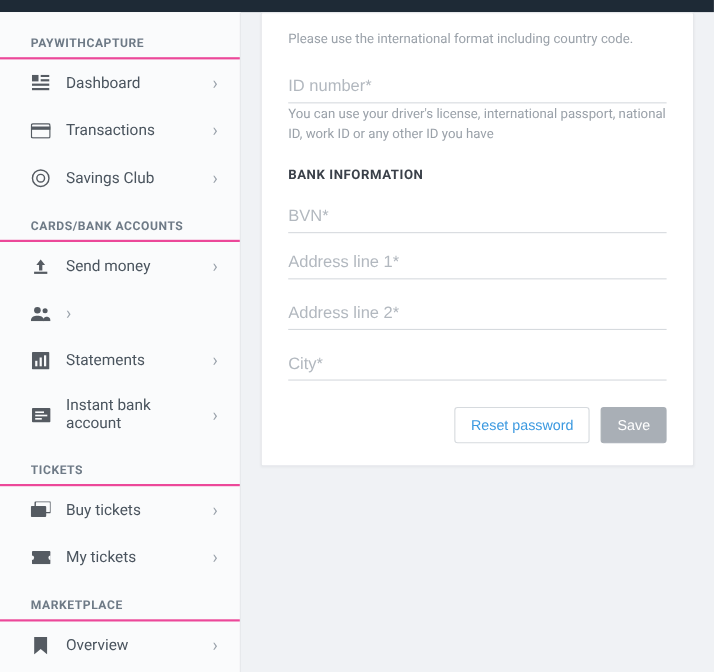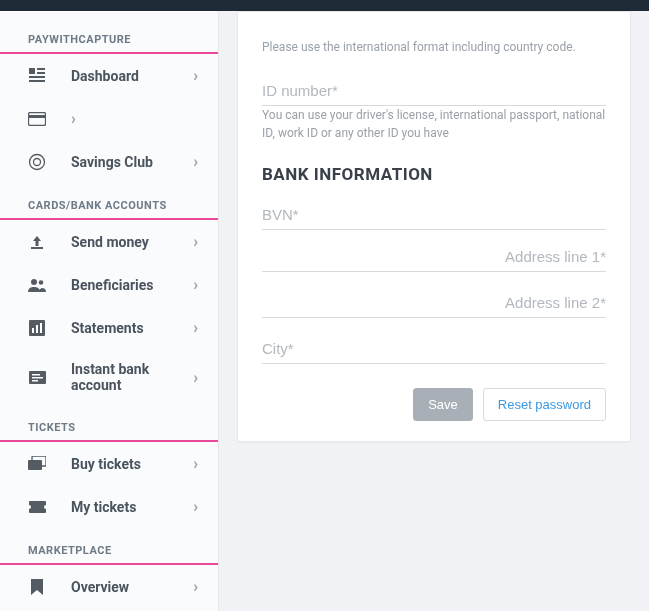--- a/index.html
+++ b/index.html
@@ -32,23 +32,22 @@
     padding: 6px 20px 6px 28px;
     border-bottom: 2px solid #ec4899;
   }
   .nav-item {
     display: flex;
     align-items: center;
     padding: 12px 20px 12px 28px;
     color: #4a545e;
     cursor: pointer;
     font-size: 14px;
-    gap: 25px;
+    gap: 14px;
     position: relative;
-    font-weight: bold;
   }
   .nav-item .icon {
     width: 18px;
     height: 18px;
     display: flex;
     align-items: center;
     justify-content: center;
     color: #555b62;
   }
   .nav-item .label { flex: 1; }
@@ -60,21 +59,21 @@
 
   .main {
     flex: 1;
     padding: 0 18px 18px 18px;
     position: relative;
   }
   .card {
     background: #fff;
     border: 1px solid #e6e8eb;
     border-radius: 2px;
-    padding: 26px 24px 20px 24px;
+    padding: 14px 24px 20px 24px;
     max-width: 640px;
     margin-top: 0;
     box-shadow: 0 1px 2px rgba(0,0,0,0.03);
   }
   .help-text {
     font-size: 12px;
     color: #9aa1a9;
     margin-bottom: 18px;
     line-height: 1.5;
   }
@@ -87,21 +86,21 @@
     color: #333;
     outline: none;
     background: transparent;
     margin-bottom: 10px;
   }
   .field::placeholder {
     color: #b2b8bf;
     font-size: 15px;
   }
   .section-title {
-    font-size: 17px;
+    font-size: 12px;
     font-weight: 700;
     color: #3a4049;
     margin: 22px 0 14px 0;
     letter-spacing: 0.5px;
   }
   .select-wrap {
     position: relative;
     margin-bottom: 28px;
   }
   .select-caret {
@@ -125,21 +124,21 @@
     padding: 8px 14px;
     border-radius: 3px;
     cursor: pointer;
   }
   .btn-primary {
     background: #a9afb6;
     color: #fff;
     border-color: #a9afb6;
   }
   .field.gapless { margin-bottom: 0; }
-  .field.gap-lg { margin-bottom: 14px; text-align: right; }
+  .field.gap-lg { margin-bottom: 14px; }
   svg { display: block; }
 </style>
 </head>
 <body>
 
 <div class="topbar"></div>
 
 <div class="layout">
 
   <div class="sidebar">
@@ -158,20 +157,21 @@
       <span class="label">Dashboard</span>
       <span class="chevron">›</span>
     </div>
     <div class="nav-item">
       <span class="icon">
         <svg width="18" height="14" viewBox="0 0 18 14">
             <rect x="0.5" y="0.5" width="17" height="13" rx="1.5" fill="none" stroke="#555b62" stroke-width="1.3"></rect>
             <rect x="0" y="3" width="18" height="3" fill="#555b62"></rect>
           </svg>
       </span>
+      <span class="label">Transactions</span>
       <span class="chevron">›</span>
     </div>
     <div class="nav-item">
       <span class="icon">
         <svg width="18" height="18" viewBox="0 0 18 18">
             <circle cx="9" cy="9" r="7.5" fill="none" stroke="#555b62" stroke-width="1.3"></circle>
             <circle cx="9" cy="9" r="3.5" fill="none" stroke="#555b62" stroke-width="1.3"></circle>
           </svg>
       </span>
       <span class="label">Savings Club</span>
@@ -192,21 +192,20 @@
     </div>
     <div class="nav-item">
       <span class="icon">
         <svg width="18" height="14" viewBox="0 0 18 14">
             <circle cx="6" cy="4" r="3" fill="#555b62"></circle>
             <circle cx="13" cy="4.5" r="2.3" fill="#555b62"></circle>
             <path d="M0 14 C0 10 3 9 6 9 C9 9 12 10 12 14 Z" fill="#555b62"></path>
             <path d="M11 14 C11 11 13 10 14.5 10 C16 10 18 11 18 14 Z" fill="#555b62"></path>
           </svg>
       </span>
-      <span class="label">Beneficiaries</span>
       <span class="chevron">›</span>
     </div>
     <div class="nav-item">
       <span class="icon">
         <svg width="16" height="16" viewBox="0 0 16 16">
             <rect x="0" y="0" width="16" height="16" rx="1" fill="#555b62"></rect>
             <rect x="3" y="8" width="2" height="5" fill="#fafbfc"></rect>
             <rect x="7" y="5" width="2" height="8" fill="#fafbfc"></rect>
             <rect x="11" y="3" width="2" height="10" fill="#fafbfc"></rect>
           </svg>
@@ -281,20 +280,20 @@
       <div class="section-title">BANK INFORMATION</div>
       <input class="field" type="text" placeholder="BVN*" style="">
 
       <input class="field gap-lg" type="text" placeholder="Address line 1*" style="">
       <input class="field gap-lg" type="text" placeholder="Address line 2*" style="">
 
 
       <input class="field" type="text" placeholder="City*" style="">
 
       <div class="buttons">
+        <button class="btn">Reset password</button>
         <button class="btn btn-primary">Save</button>
-        <button class="btn">Reset password</button>
       </div>
 
     </div>
   </div>
 
 </div>
 
 </body></html>

